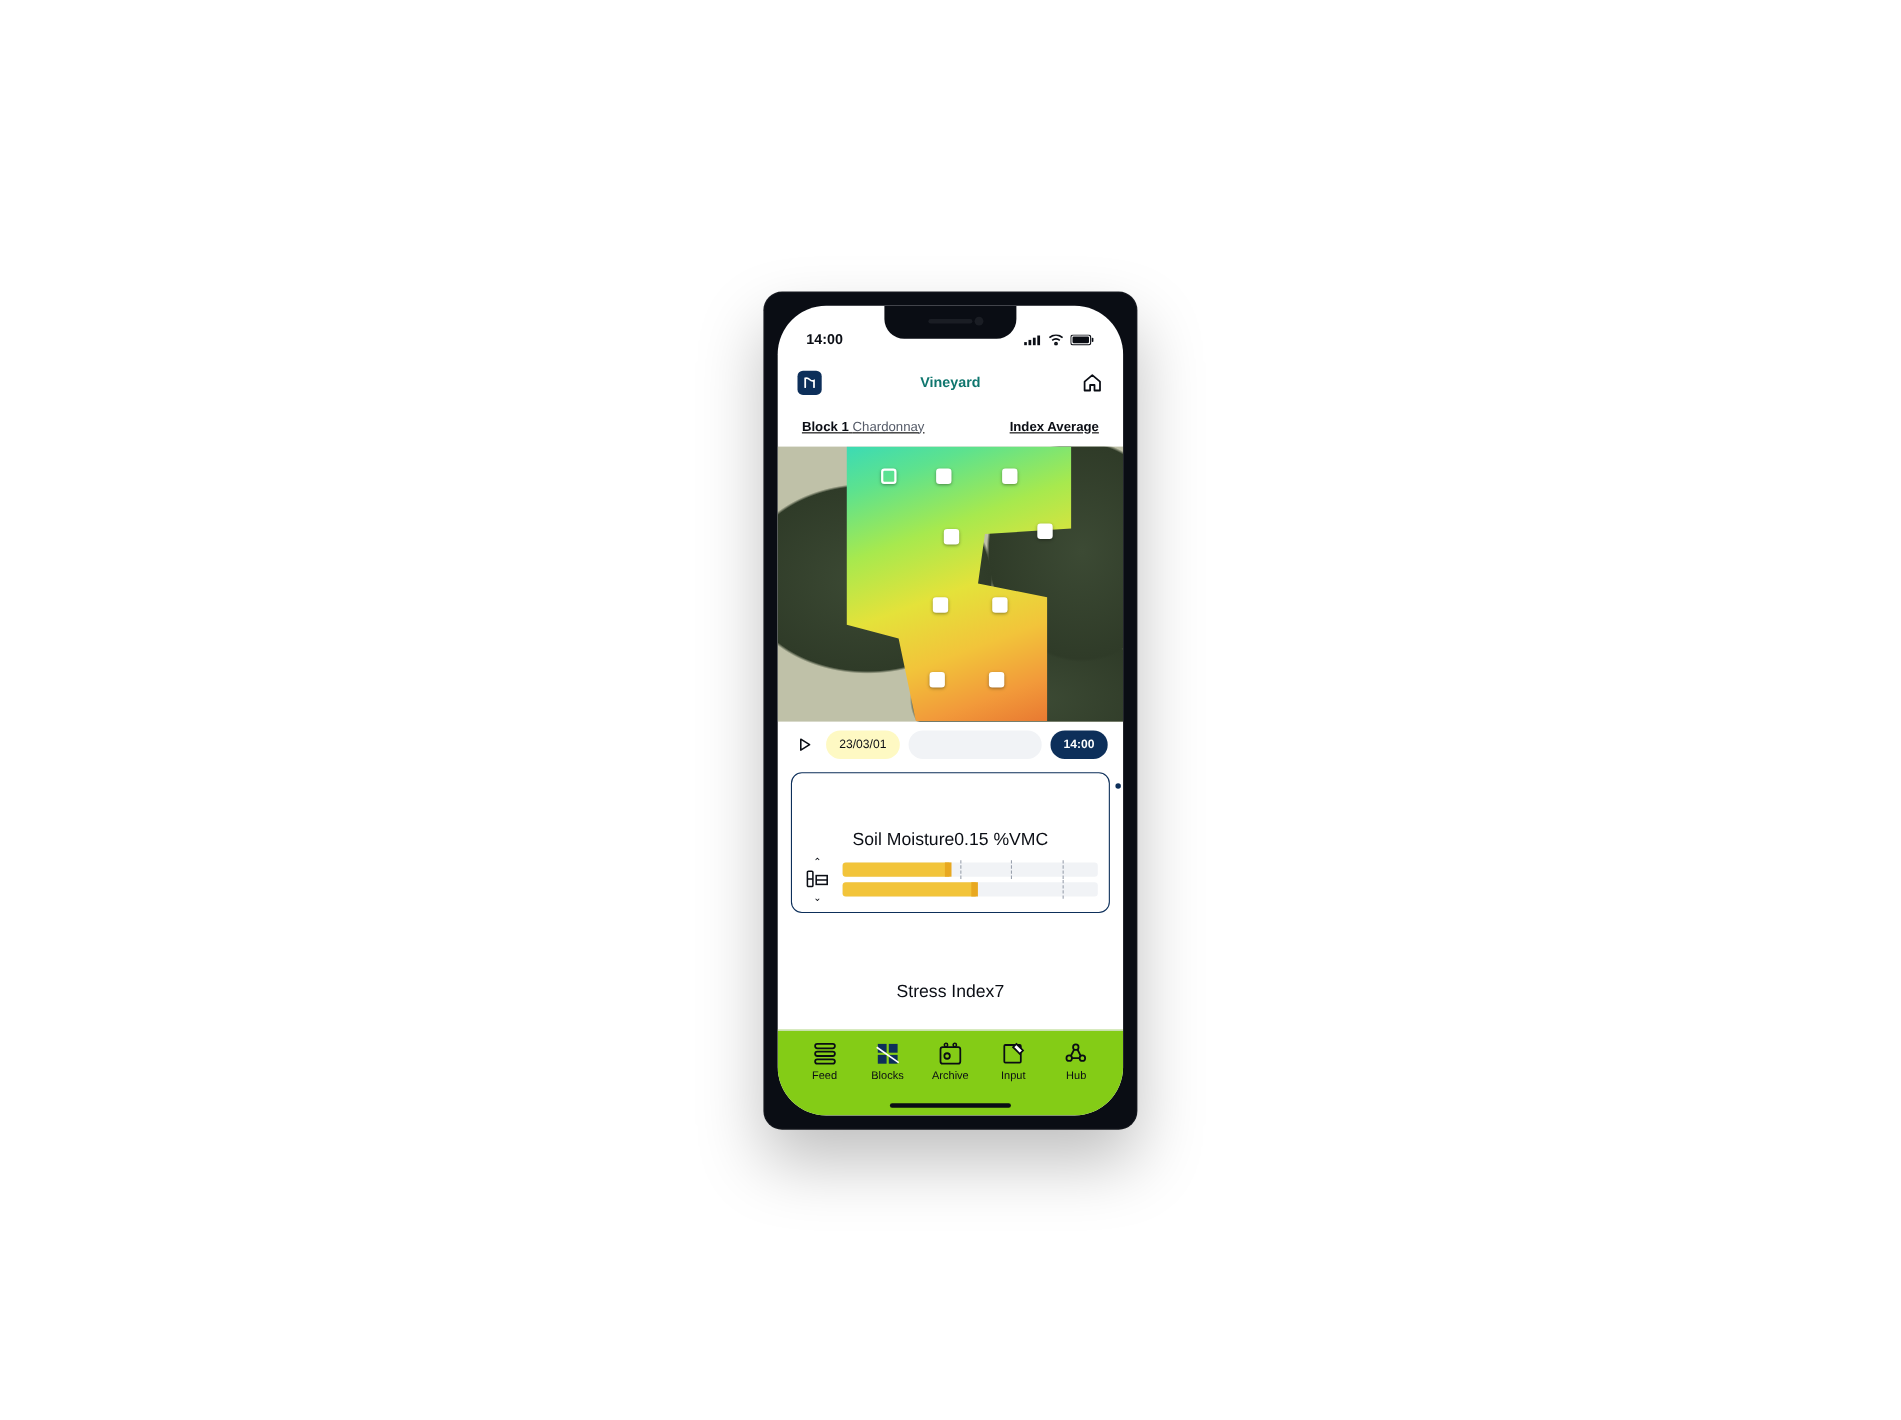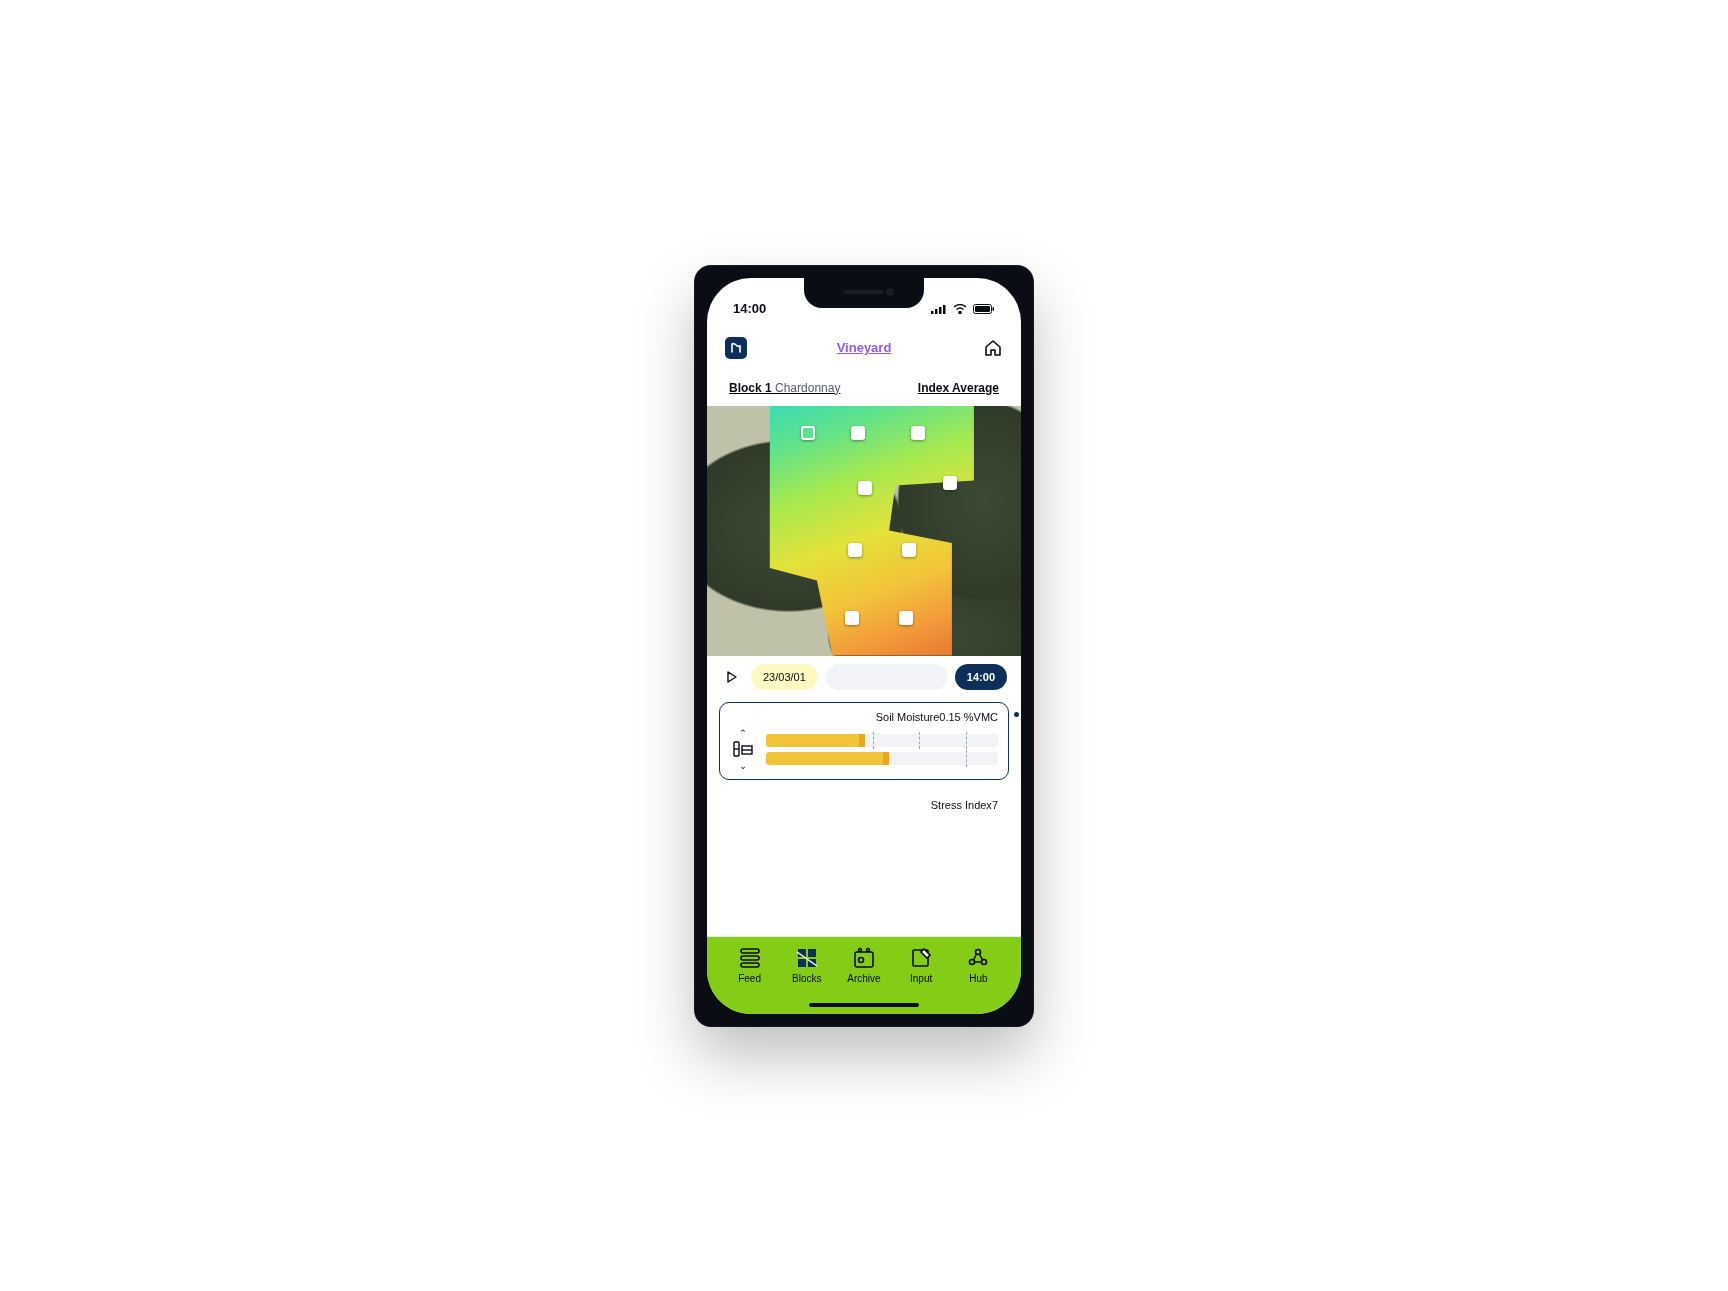--- a/index.html
+++ b/index.html
@@ -89,22 +89,21 @@
     height: 22px;
     background: #0d2f5a;
     border-radius: 5px;
     display: flex;
     align-items: center;
     justify-content: center;
   }
   .header-title {
     font-size: 13px;
     font-weight: 600;
-    color: #8b5cf6;
-    text-decoration: underline;
+    color: #0f766e;
   }
   .home-icon-wrap { width: 22px; display: flex; justify-content: flex-end; }
 
   
   .sub-header {
     height: 36px;
     display: flex;
     align-items: center;
     justify-content: space-between;
     padding: 0 22px;
@@ -191,23 +190,24 @@
     border-radius: 10px;
     padding: 8px 10px;
     margin-bottom: 10px;
     position: relative;
   }
   .metric-card.active {
     border-color: #0d2f5a;
   }
   .metric-head {
     display: flex;
-    justify-content: flex-end;
-    font-size: 11px;
+    justify-content: center;
+    font-size: 16px;
     margin-bottom: 6px;
+    margin-top: 44px;
   }
   .metric-title { color: #0a0d14; font-weight: 500; }
   .metric-value { color: #0a0d14; font-weight: 500; }
 
   .metric-body {
     display: flex;
     gap: 10px;
     align-items: center;
   }
   .metric-icon-col {

